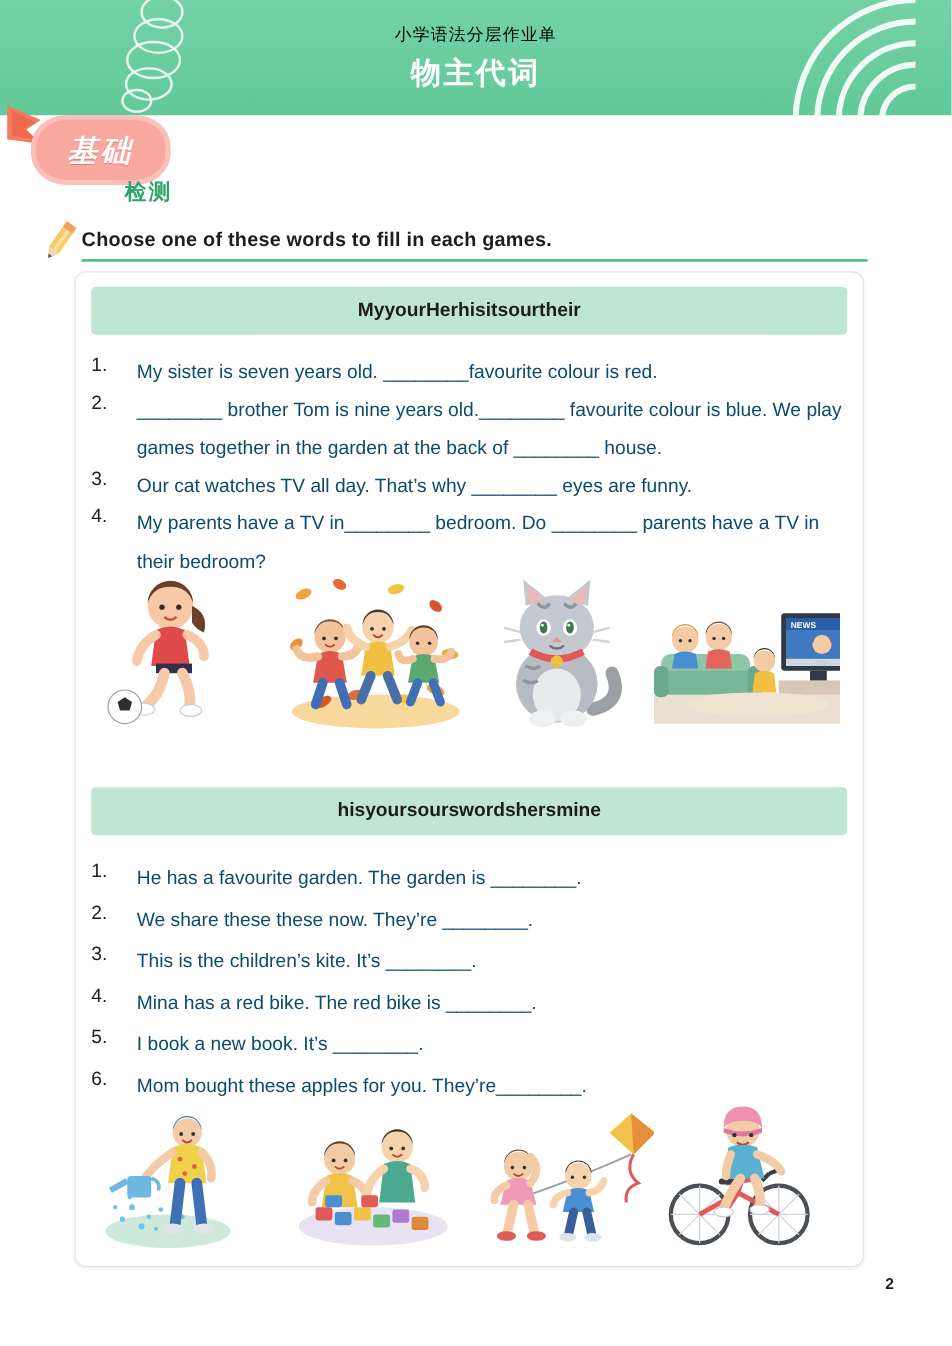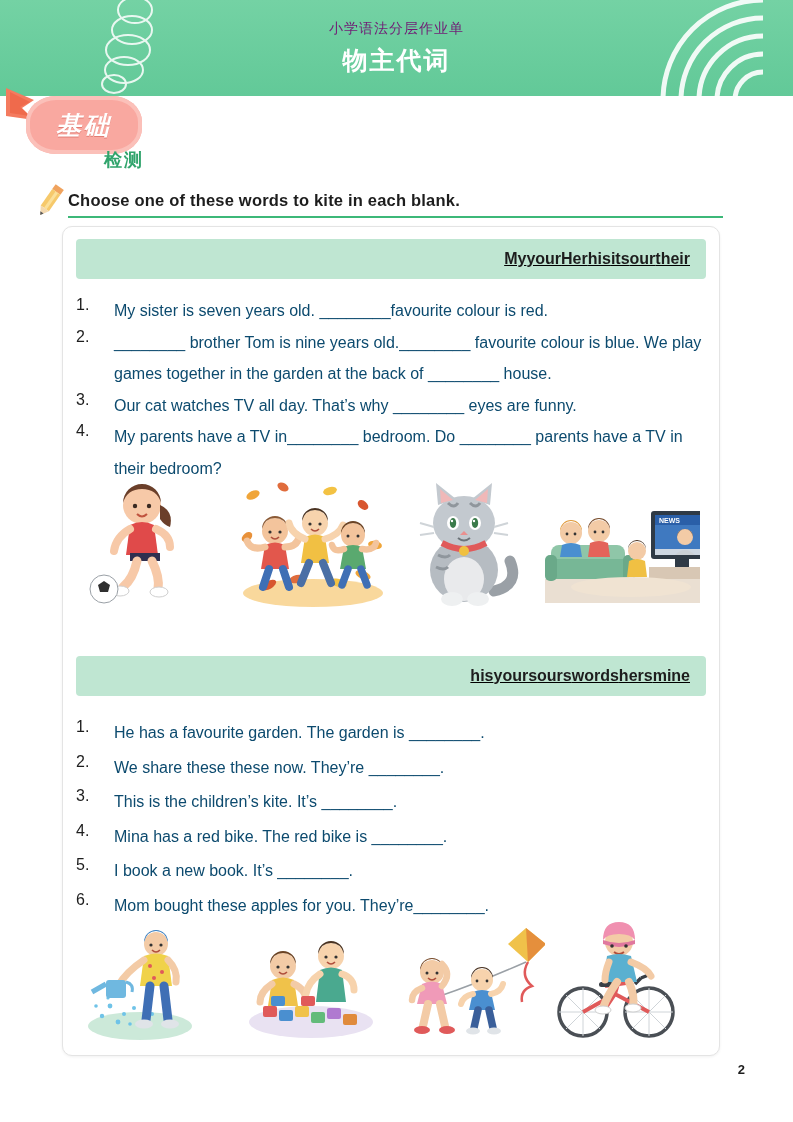--- a/index.html
+++ b/index.html
@@ -24,21 +24,21 @@
   }
   .header-inner {
     position: absolute;
     left: 0; top: 0; right: 0; bottom: 0;
     background: linear-gradient(180deg,#74d2a4 0%, #62c998 100%);
   }
   .header-title-sub {
     position: absolute;
     left: 0; right: 0; top: 20px;
     text-align: center;
-    color: #701a75;
+    color: #000000;
     font-size: 14px;
     letter-spacing: 1px;
   }
   .header-title-main {
     position: absolute;
     left: 0; right: 0; top: 44px;
     text-align: center;
     color: #ffffff;
     font-size: 25px;
     font-weight: bold;
@@ -128,23 +128,22 @@
   }
 
   
   .wordbank {
     position: absolute;
     height: 40px;
     background: #bfe6d2;
     border-radius: 4px;
     display: flex;
     align-items: center;
-    justify-content: flex-end;
+    justify-content: center;
     padding: 8px 16px;
-    text-decoration: underline;
   }
   .wordbank span {
     font-size: 16px;
     font-weight: bold;
     color: #1d1d1d;
   }
   #wordbank-1 { left: 76px; top: 239px; width: 630px; }
   #wordbank-2 { left: 76px; top: 656px; width: 630px; }
 
   
@@ -247,21 +246,21 @@
 <svg class="pencil" viewBox="0 0 40 40">
   <g transform="rotate(35 20 20)">
     <rect x="15" y="3" width="10" height="6" fill="#f0a35e"></rect>
     <rect x="15" y="9" width="10" height="20" fill="#f6c96b"></rect>
     <rect x="19" y="9" width="3" height="20" fill="#fbe09a"></rect>
     <polygon points="15,29 25,29 20,37" fill="#f3d9b0"></polygon>
     <polygon points="18,34 22,34 20,37" fill="#5a5a5a"></polygon>
   </g>
 </svg>
 
-<div class="instruction">Choose one of these words to kite in each blank.</div>
+<div class="instruction">Choose one of these words to fill in each games.</div>
 <div class="instruction-rule"></div>
 
 <div class="card"></div>
 
 <div class="wordbank" id="wordbank-1">
   <span>My</span>
   <span>your</span>
   <span>Her</span>
   <span>his</span>
   <span>its</span>

